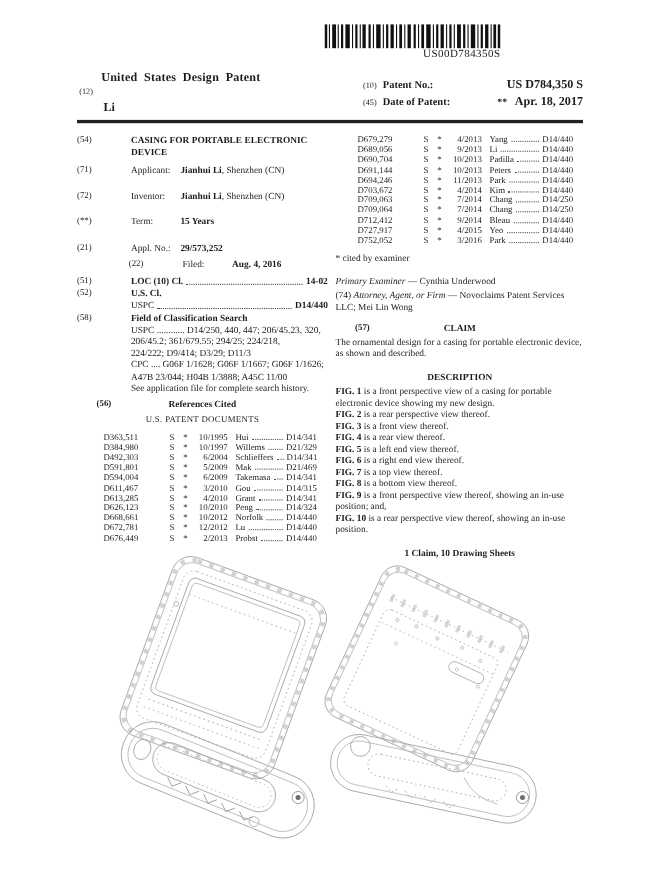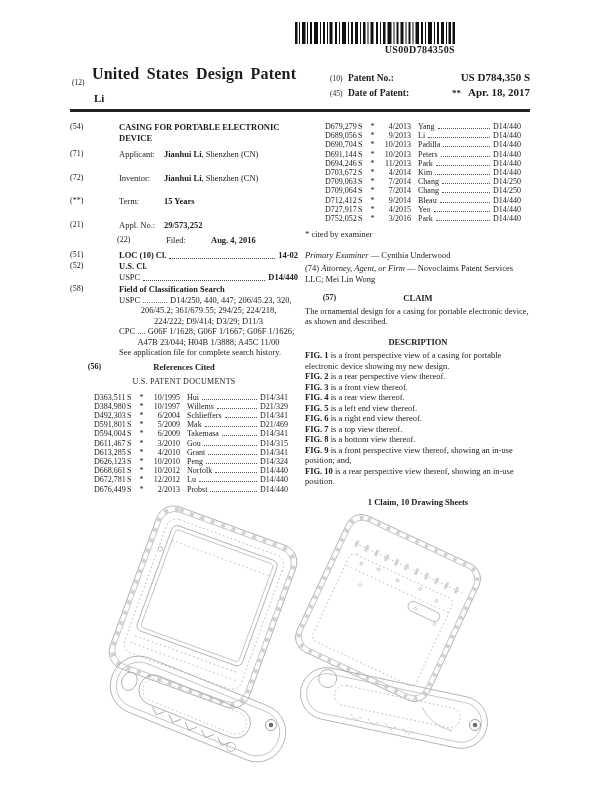--- a/index.html
+++ b/index.html
@@ -2,26 +2,26 @@
 <html><head>
 <meta charset="utf-8">
 <style>
   html,body{margin:0;padding:0;}
   body{width:600px;height:800px;background:#fff;font-family:"Liberation Serif","DejaVu Serif",serif;color:#1c1c1c;}
   .page{position:relative;width:600px;height:800px;background:#ffffff;overflow:hidden;}
 
   
   .barcode-wrap{position:absolute;left:295px;top:22px;width:160px;text-align:right;}
   .barcode-svg{display:block;width:160px;height:22px;}
-  .barcode-text{font-size:10px;letter-spacing:.4px;margin-top:0;font-weight:bold;}
+  .barcode-text{font-size:10px;letter-spacing:.4px;margin-top:0;}
 
   
   .hnum{font-size:7.5px;}
   .hdr-num12{position:absolute;left:72px;top:78px;}
-  .hdr-title{position:absolute;left:92px;top:65px;font-size:16px;font-weight:bold;word-spacing:3px;letter-spacing:.2px;}
+  .hdr-title{position:absolute;left:92px;top:65px;font-size:11px;font-weight:bold;word-spacing:3px;letter-spacing:.2px;}
   .hdr-li{position:absolute;left:94px;top:92px;font-size:11px;font-weight:bold;}
   .hdr-right{position:absolute;left:330px;top:71px;width:200px;}
   .hdr-line{display:flex;align-items:baseline;margin-bottom:3px;}
   .hdr-line .hnum{width:18px;}
   .hdr-label{font-size:9.5px;font-weight:bold;}
   .hdr-line .spacer{flex:1;}
   .hdr-value{font-size:11px;font-weight:bold;white-space:nowrap;}
   .stars{font-size:9px;font-weight:bold;margin-right:7px;}
   .hdr-rule{position:absolute;left:70px;top:109px;width:460px;height:2.5px;background:#222;}
 
@@ -37,30 +37,30 @@
   .lbl{display:inline-block;width:45px;}
   .row-flex{display:flex;align-items:center;}
   .dots{flex:1;height:7px;border-bottom:1px dotted #444;margin:0 3px;min-width:8px;}
 
   .mt6{margin-top:6px;} .mt13{margin-top:13px;}
   .mt5{margin-top:5px;padding-left:47px;}  .mt4{margin-top:4px;}  .mt2{margin-top:2px;}
   .mt1{margin-top:1px;}  .mt7{margin-top:4px;}  .mt9{margin-top:9px;} .mt10{margin-top:10px;}
 
   .fcs-line{white-space:nowrap;}
   .al{text-align:left;}
-  .ar{text-align:center;}
+  .ar{text-align:left;}
 
   .center-head{position:relative;text-align:center;}
   .center-head .secnum{position:absolute;left:0;top:0;font-weight:bold;}
   .subhead{text-align:center;font-size:8px;letter-spacing:.3px;margin-top:5px;}
 
   .pat-table{margin-top:5px;padding-left:24px;font-size:8px;line-height:9.2px;}
   .pat-table-r{margin-top:0;padding-left:20px;font-size:8px;line-height:9.2px;}
   .pat-row{display:flex;align-items:flex-start;}
-  .p-no{width:33px;flex:none;}
+  .p-no{width:60px;flex:none;}
   .p-s{width:9px;flex:none;}
   .p-star{width:11px;flex:none;text-align:center;}
   .p-date{width:33px;flex:none;text-align:right;}
   .p-name{flex:none;margin-left:7px;white-space:nowrap;}
   .p-dots{flex:1;height:6px;border-bottom:1px dotted #555;margin:0 3px;min-width:6px;}
   .p-cls{width:38px;flex:none;text-align:left;}
 
   .cited-note{margin-top:6px;font-size:8.5px;}
   .examiner{margin-top:10px;}
   .attorney{margin-top:3px;max-width:214px;}

